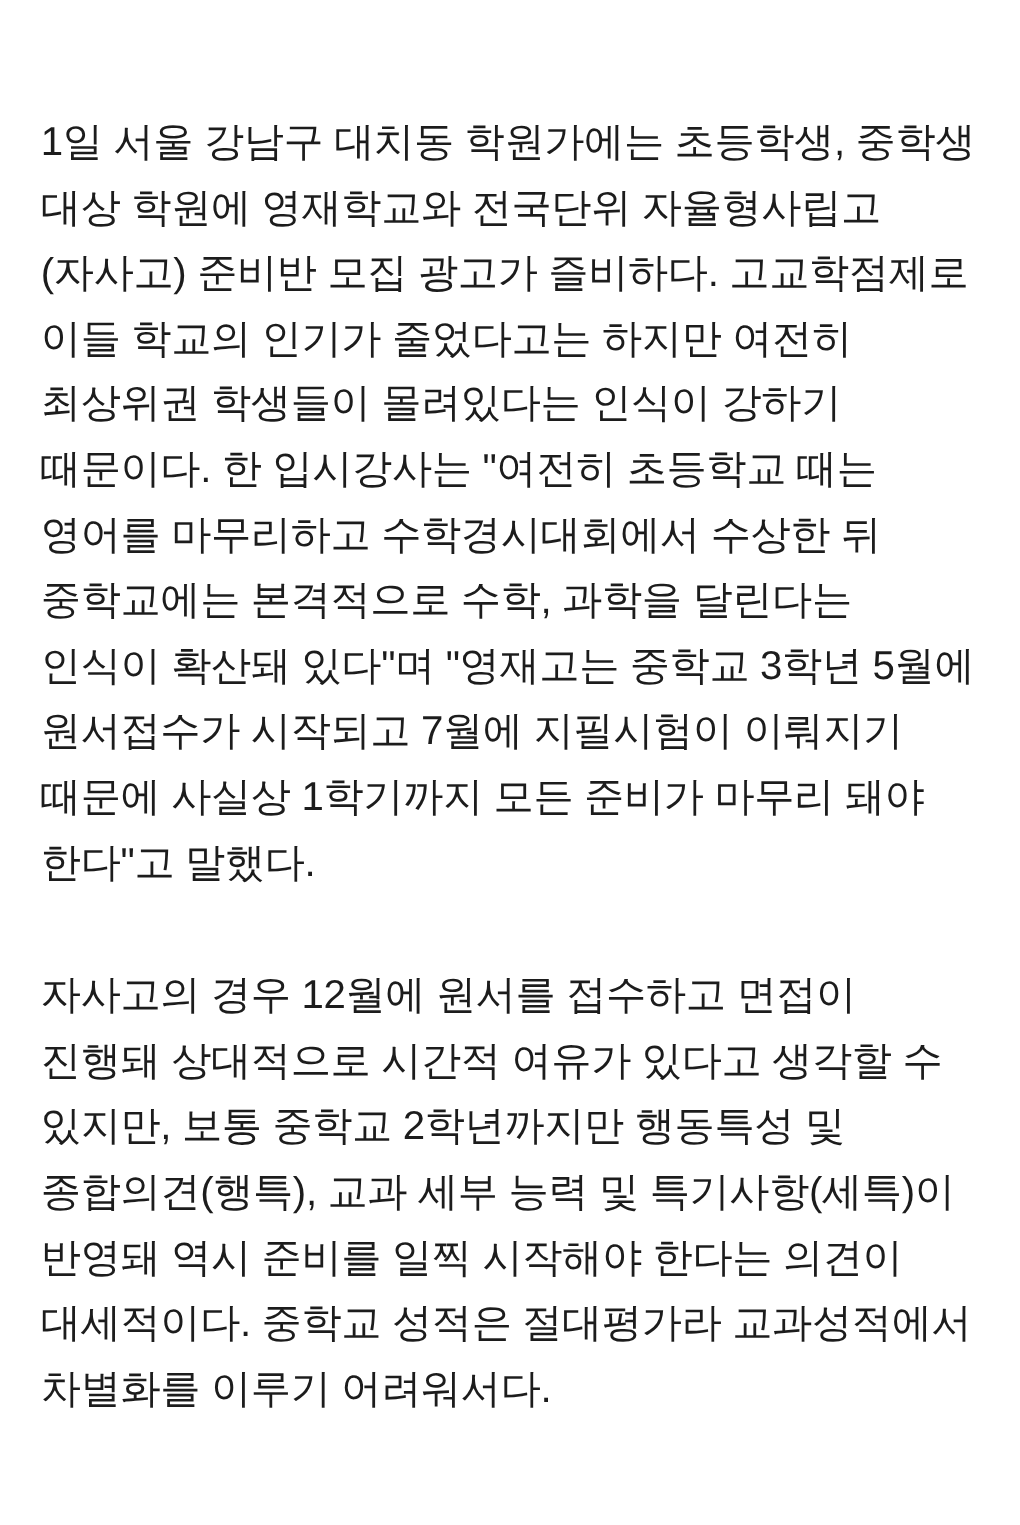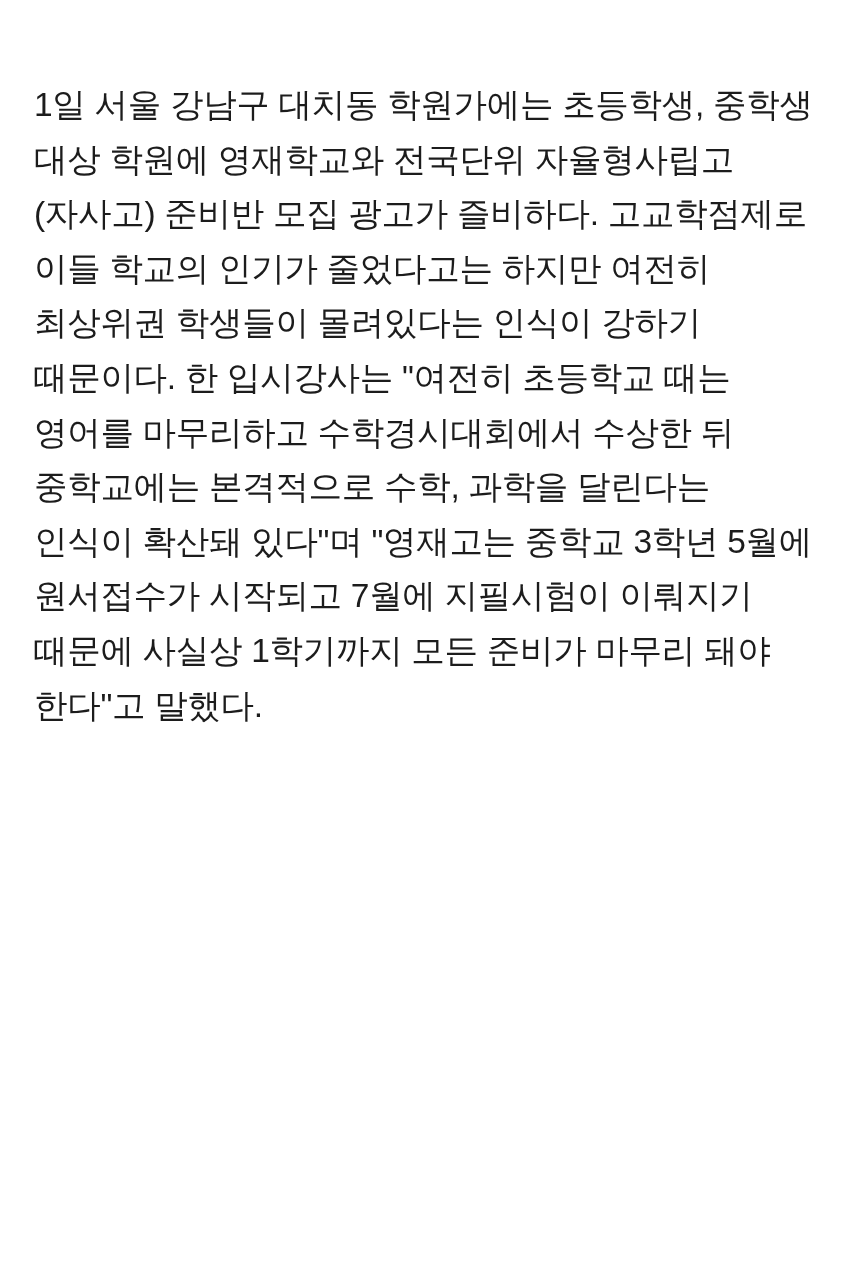--- a/index.html
+++ b/index.html
@@ -11,33 +11,35 @@
     width: 850px;
     min-height: 1271px;
     font-family: "Liberation Sans", "DejaVu Sans", sans-serif;
     color: #1a1a1a;
     -webkit-font-smoothing: antialiased;
   }
   .article {
     box-sizing: border-box;
     width: 850px;
     padding: 78px 36px 24px 34px;
+    margin-top: 14px;
   }
   .para {
     font-size: 33.5px;
     line-height: 1.63;
     letter-spacing: -0.3px;
     font-weight: 400;
     color: #1c1c1c;
     word-break: keep-all;
     white-space: pre-wrap;
     margin: 0;
   }
   .para + .para {
     margin-top: 56px;
   }
 </style>
 </head>
 <body>
 
 <div class="article">
   <p class="para">1일 서울 강남구 대치동 학원가에는 초등학생, 중학생 대상 학원에 영재학교와 전국단위 자율형사립고(자사고) 준비반 모집 광고가 즐비하다. 고교학점제로 이들 학교의 인기가 줄었다고는 하지만 여전히 최상위권 학생들이 몰려있다는 인식이 강하기 때문이다. 한 입시강사는 "여전히 초등학교 때는 영어를 마무리하고 수학경시대회에서 수상한 뒤 중학교에는 본격적으로 수학, 과학을 달린다는 인식이 확산돼 있다"며 "영재고는 중학교 3학년 5월에 원서접수가 시작되고 7월에 지필시험이 이뤄지기 때문에 사실상 1학기까지 모든 준비가 마무리 돼야 한다"고 말했다.</p>
+  <p class="para">자사고의 경우 12월에 원서를 접수하고 면접이 진행돼 상대적으로 시간적 여유가 있다고 생각할 수 있지만, 보통 중학교 2학년까지만 행동특성 및 종합의견(행특), 교과 세부 능력 및 특기사항(세특)이 반영돼 역시 준비를 일찍 시작해야 한다는 의견이 대세적이다. 중학교 성적은 절대평가라 교과성적에서 차별화를 이루기 어려워서다.</p>
 </div>
 
 </body></html>

